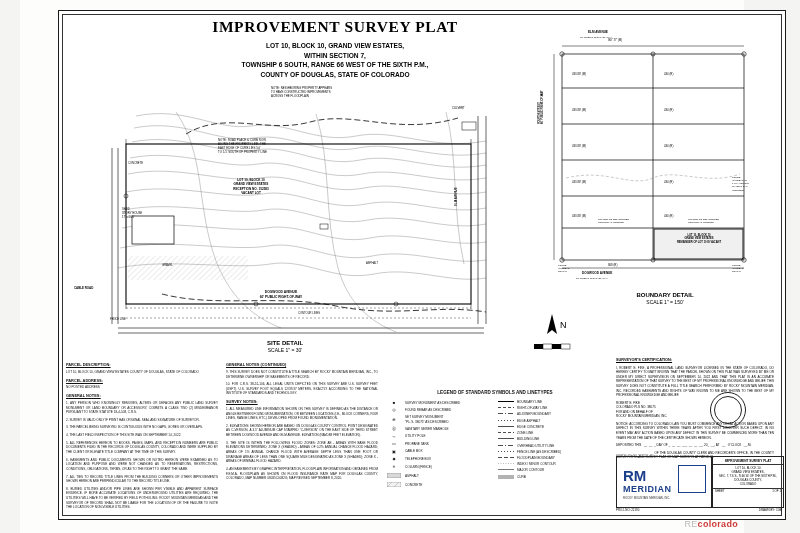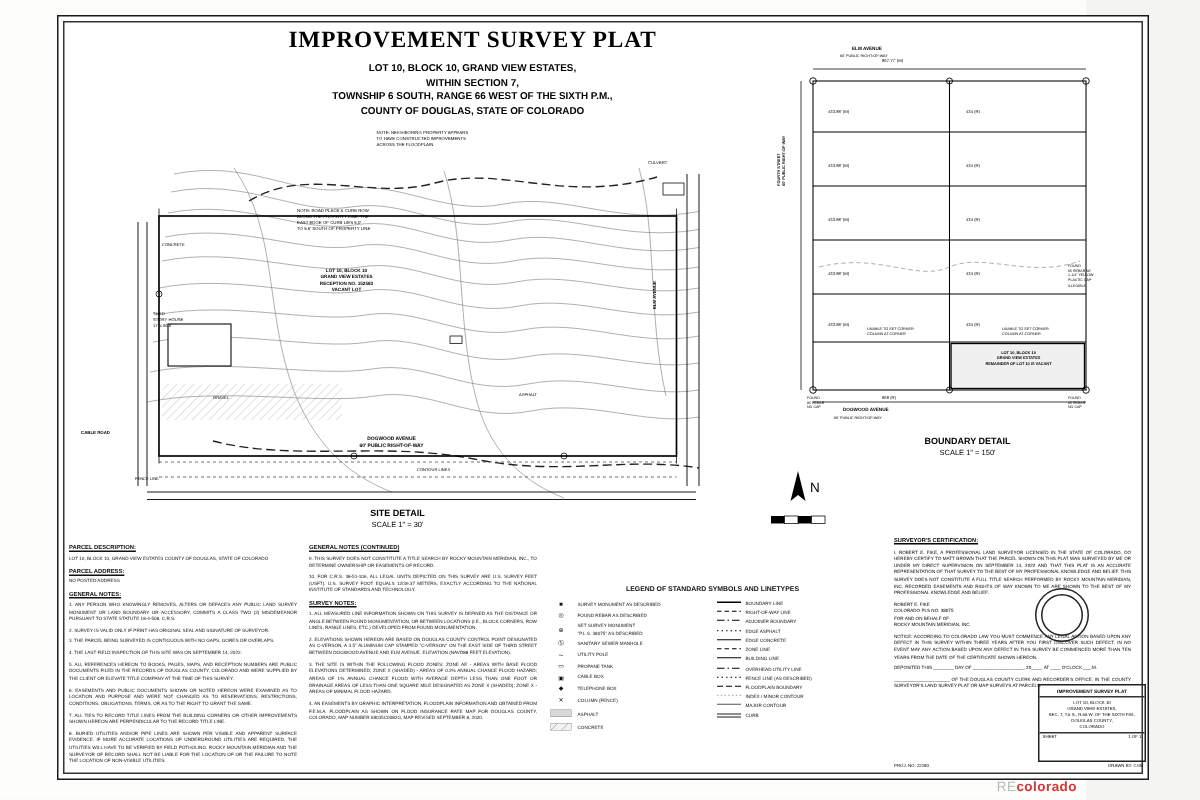--- a/index.html
+++ b/index.html
@@ -1,17 +1,17 @@
 <!DOCTYPE html>
 <html><head>
 <meta charset="utf-8">
 <style>
   html,body{margin:0;padding:0;background:#f4f4f2;}
   body{width:800px;height:533px;overflow:hidden;font-family:"Liberation Sans",sans-serif;}
-  #sheet{position:relative;width:724px;height:533px;background:#fdfdfb;}
+  #sheet{position:relative;width:724px;height:533px;background:#fdfdfb;margin-left:20px;}
   .frame{position:absolute;left:38px;top:10px;width:726px;height:508px;border:1.3px solid #1a1a1a;background:#ffffff;}
   .inner-frame{position:absolute;left:42px;top:14px;width:718px;height:500px;border:0.6px solid #333;}
   
   .title-block{position:absolute;left:120px;top:18px;width:390px;text-align:center;}
   .main-title{font-size:15.5px;font-weight:bold;letter-spacing:.6px;color:#000;font-family:"Liberation Serif",serif;}
   .sub1{font-size:6.6px;font-weight:bold;margin-top:5px;line-height:1.45;color:#000;}
   
   .siteplan{position:absolute;left:46px;top:56px;width:455px;height:300px;overflow:hidden;}
   .siteplan svg{position:absolute;left:0;top:0;}
   .site-label{position:absolute;left:215px;top:340px;text-align:center;width:100px;font-size:6px;font-weight:bold;}
@@ -445,20 +445,26 @@
     <p style="white-space:pre-line">ROBERT E. FIKE
 COLORADO PLS NO. 38075
 FOR AND ON BEHALF OF
 ROCKY MOUNTAIN MERIDIAN, INC.</p>
     <p>NOTICE: ACCORDING TO COLORADO LAW YOU MUST COMMENCE ANY LEGAL ACTION BASED UPON ANY DEFECT IN THIS SURVEY WITHIN THREE YEARS AFTER YOU FIRST DISCOVER SUCH DEFECT. IN NO EVENT MAY ANY ACTION BASED UPON ANY DEFECT IN THIS SURVEY BE COMMENCED MORE THAN TEN YEARS FROM THE DATE OF THE CERTIFICATE SHOWN HEREON.</p>
     <p>DEPOSITED THIS ________ DAY OF ____________________, 20____, AT ____ O'CLOCK ___.M.</p>
     <p>______________________ OF THE DOUGLAS COUNTY CLERK AND RECORDER'S OFFICE, IN THE COUNTY SURVEYOR'S LAND SURVEY PLAT OR MAP SURVEYS AT PARCELS.</p>
   </div>
   <div class="seal"></div>
 
+  <div class="logo-box">
+    <div style="position:absolute;left:6px;top:10px;font-size:15px;font-weight:bold;color:#1b3f8b;">RM</div>
+    <div style="position:absolute;left:6px;top:27px;font-size:9px;font-weight:bold;color:#1b3f8b;letter-spacing:.5px;">MERIDIAN</div>
+    <div style="position:absolute;left:6px;top:39px;font-size:2.8px;color:#333;">ROCKY MOUNTAIN MERIDIAN, INC.</div>
+    <div style="position:absolute;right:5px;top:8px;width:26px;height:26px;border:0.8px solid #1b3f8b;"></div>
+  </div>
 
   <div class="titleblock">
     <div class="tb-row tb-head">IMPROVEMENT SURVEY PLAT</div>
     <div class="tb-row" style="text-align:center;white-space:pre-line;">LOT 10, BLOCK 10
 GRAND VIEW ESTATES,
 SEC. 7, T.6 S., R.66 W. OF THE SIXTH P.M.,
 DOUGLAS COUNTY,
 COLORADO</div>
     <div class="tb-row" style="display:flex;justify-content:space-between;">
       <span>SHEET</span>

